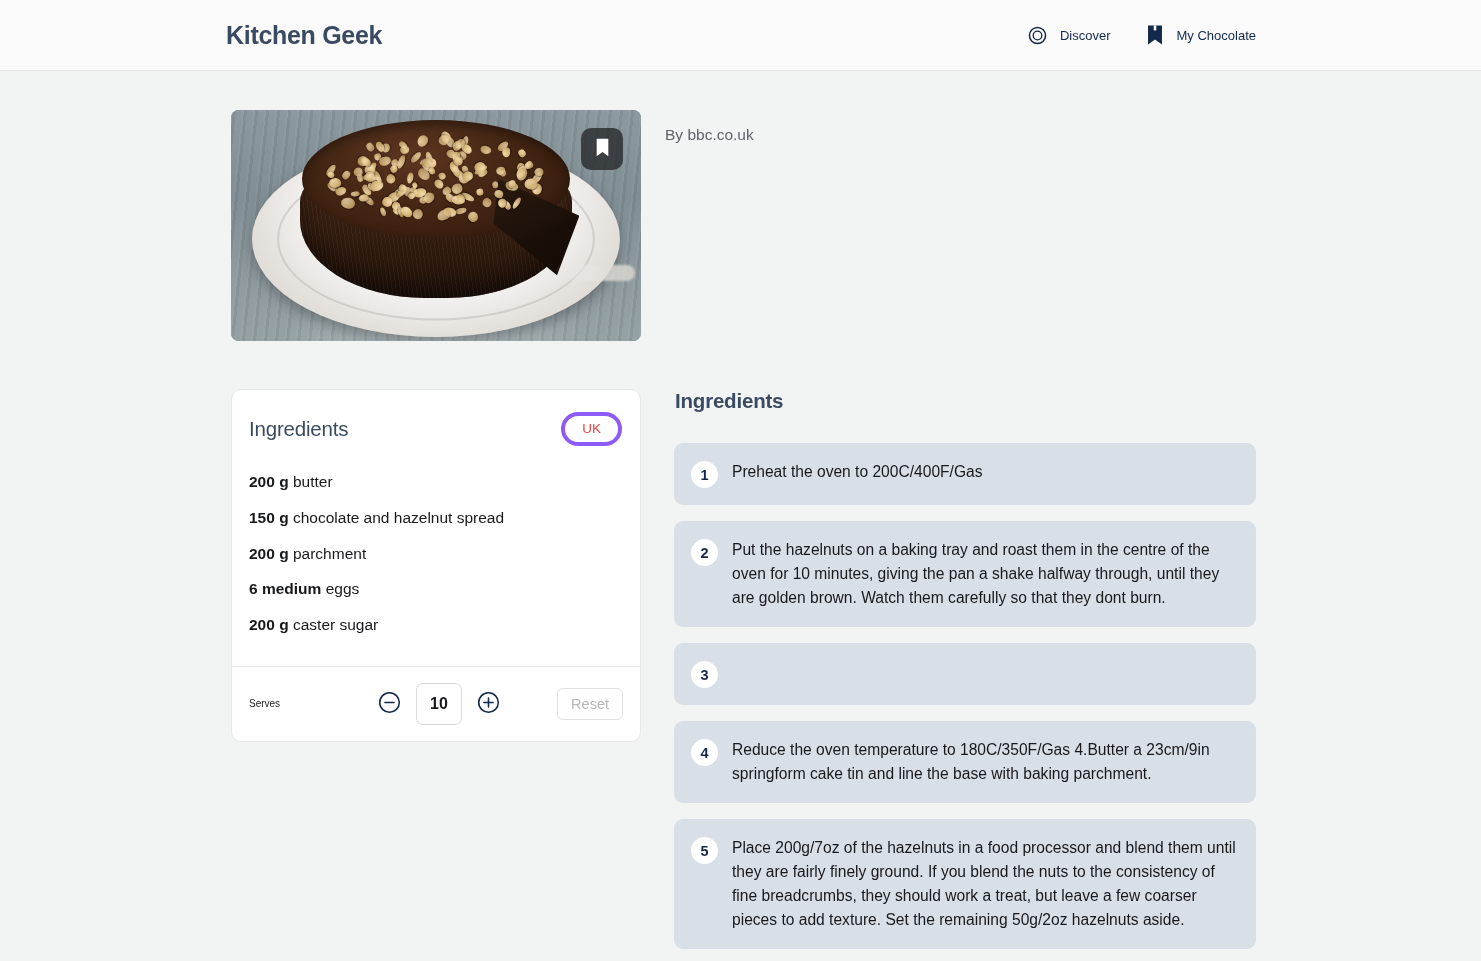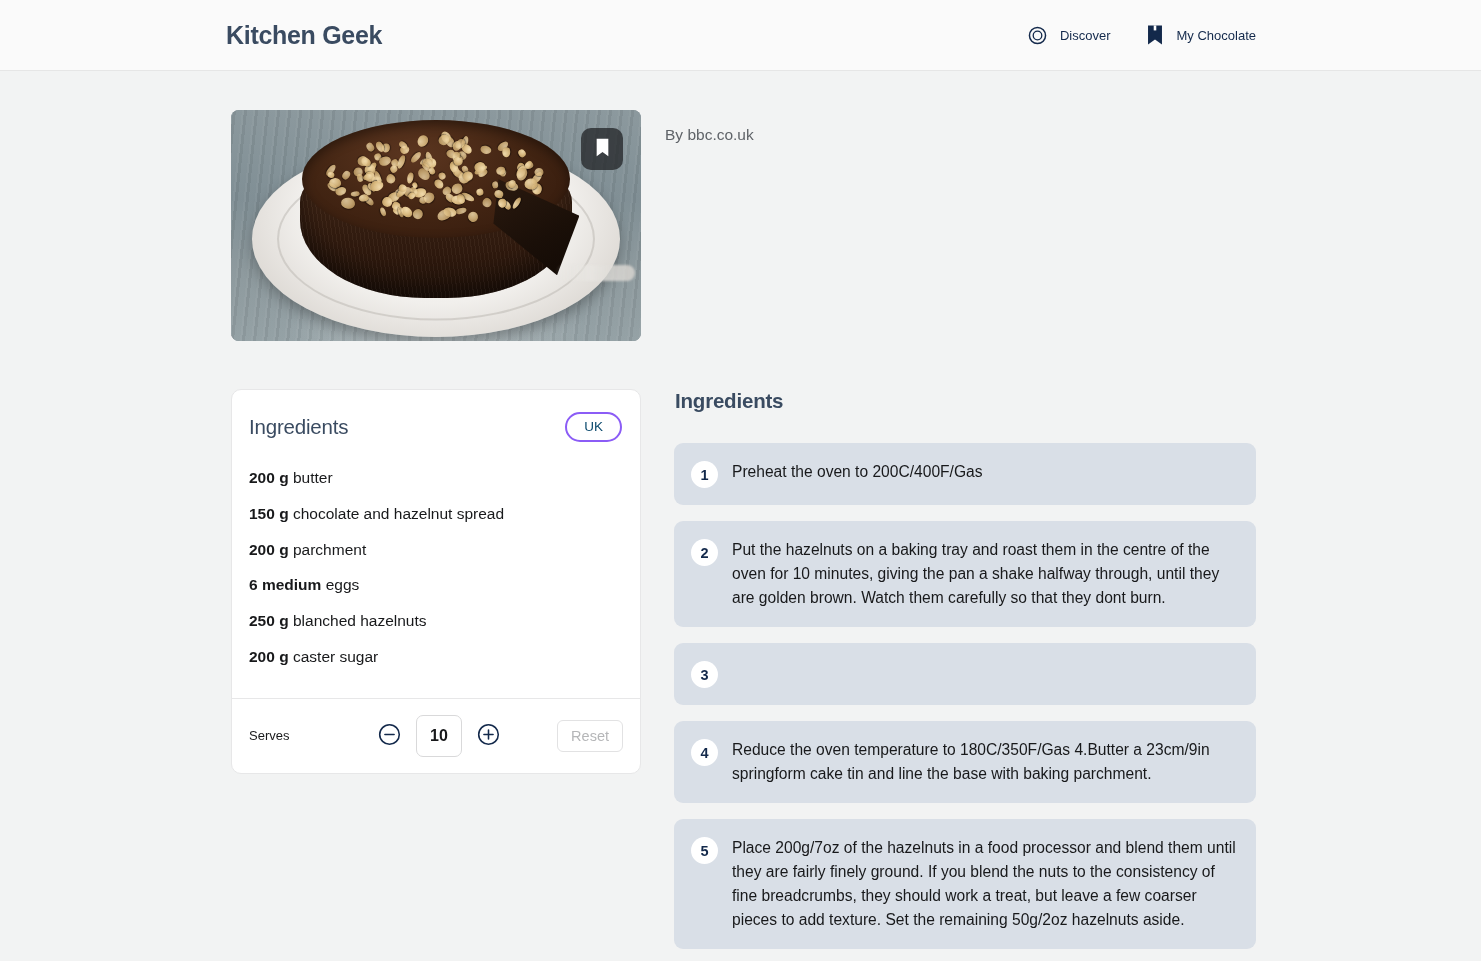--- a/index.html
+++ b/index.html
@@ -274,25 +274,25 @@
   }
 
   .ing-title {
     font-size: 20.5px;
     font-weight: 400;
     color: #3a4b61;
     letter-spacing: -0.2px;
   }
 
   .unit-badge {
-    border: 2px solid #8b5cf6;
+    border: 4px solid #8b5cf6;
     border-radius: 999px;
     padding: 5px 17px;
     font-size: 13.5px;
-    color: #0c4a6e;
+    color: #ef4444;
     background: #fff;
     cursor: pointer;
     line-height: 1.2;
   }
 
   .ing-list {
     list-style: none;
     padding: 4px 17px 22px 17px;
   }
 
@@ -307,21 +307,21 @@
 
   .ing-footer {
     border-top: 1px solid #e7e7e8;
     display: flex;
     align-items: center;
     padding: 16px 17px;
     gap: 0;
   }
 
   .serves-label {
-    font-size: 13px;
+    font-size: 10px;
     color: #18191b;
     width: 128px;
     flex: none;
   }
 
   .stepper {
     display: flex;
     align-items: center;
     gap: 14px;
   }
@@ -610,24 +610,20 @@
       </li>
       <li class="ing-item">
         <span class="ing-qty">200 g</span>
         <span>parchment</span>
       </li>
       <li class="ing-item">
         <span class="ing-qty">6 medium</span>
         <span>eggs</span>
       </li>
       <li class="ing-item">
-        <span class="ing-qty">250 g</span>
-        <span>blanched hazelnuts</span>
-      </li>
-      <li class="ing-item">
         <span class="ing-qty">200 g</span>
         <span>caster sugar</span>
       </li>
     </ul>
 
     <div class="ing-footer">
       <span class="serves-label">Serves</span>
 
       <div class="stepper">
         <button class="step-btn">

